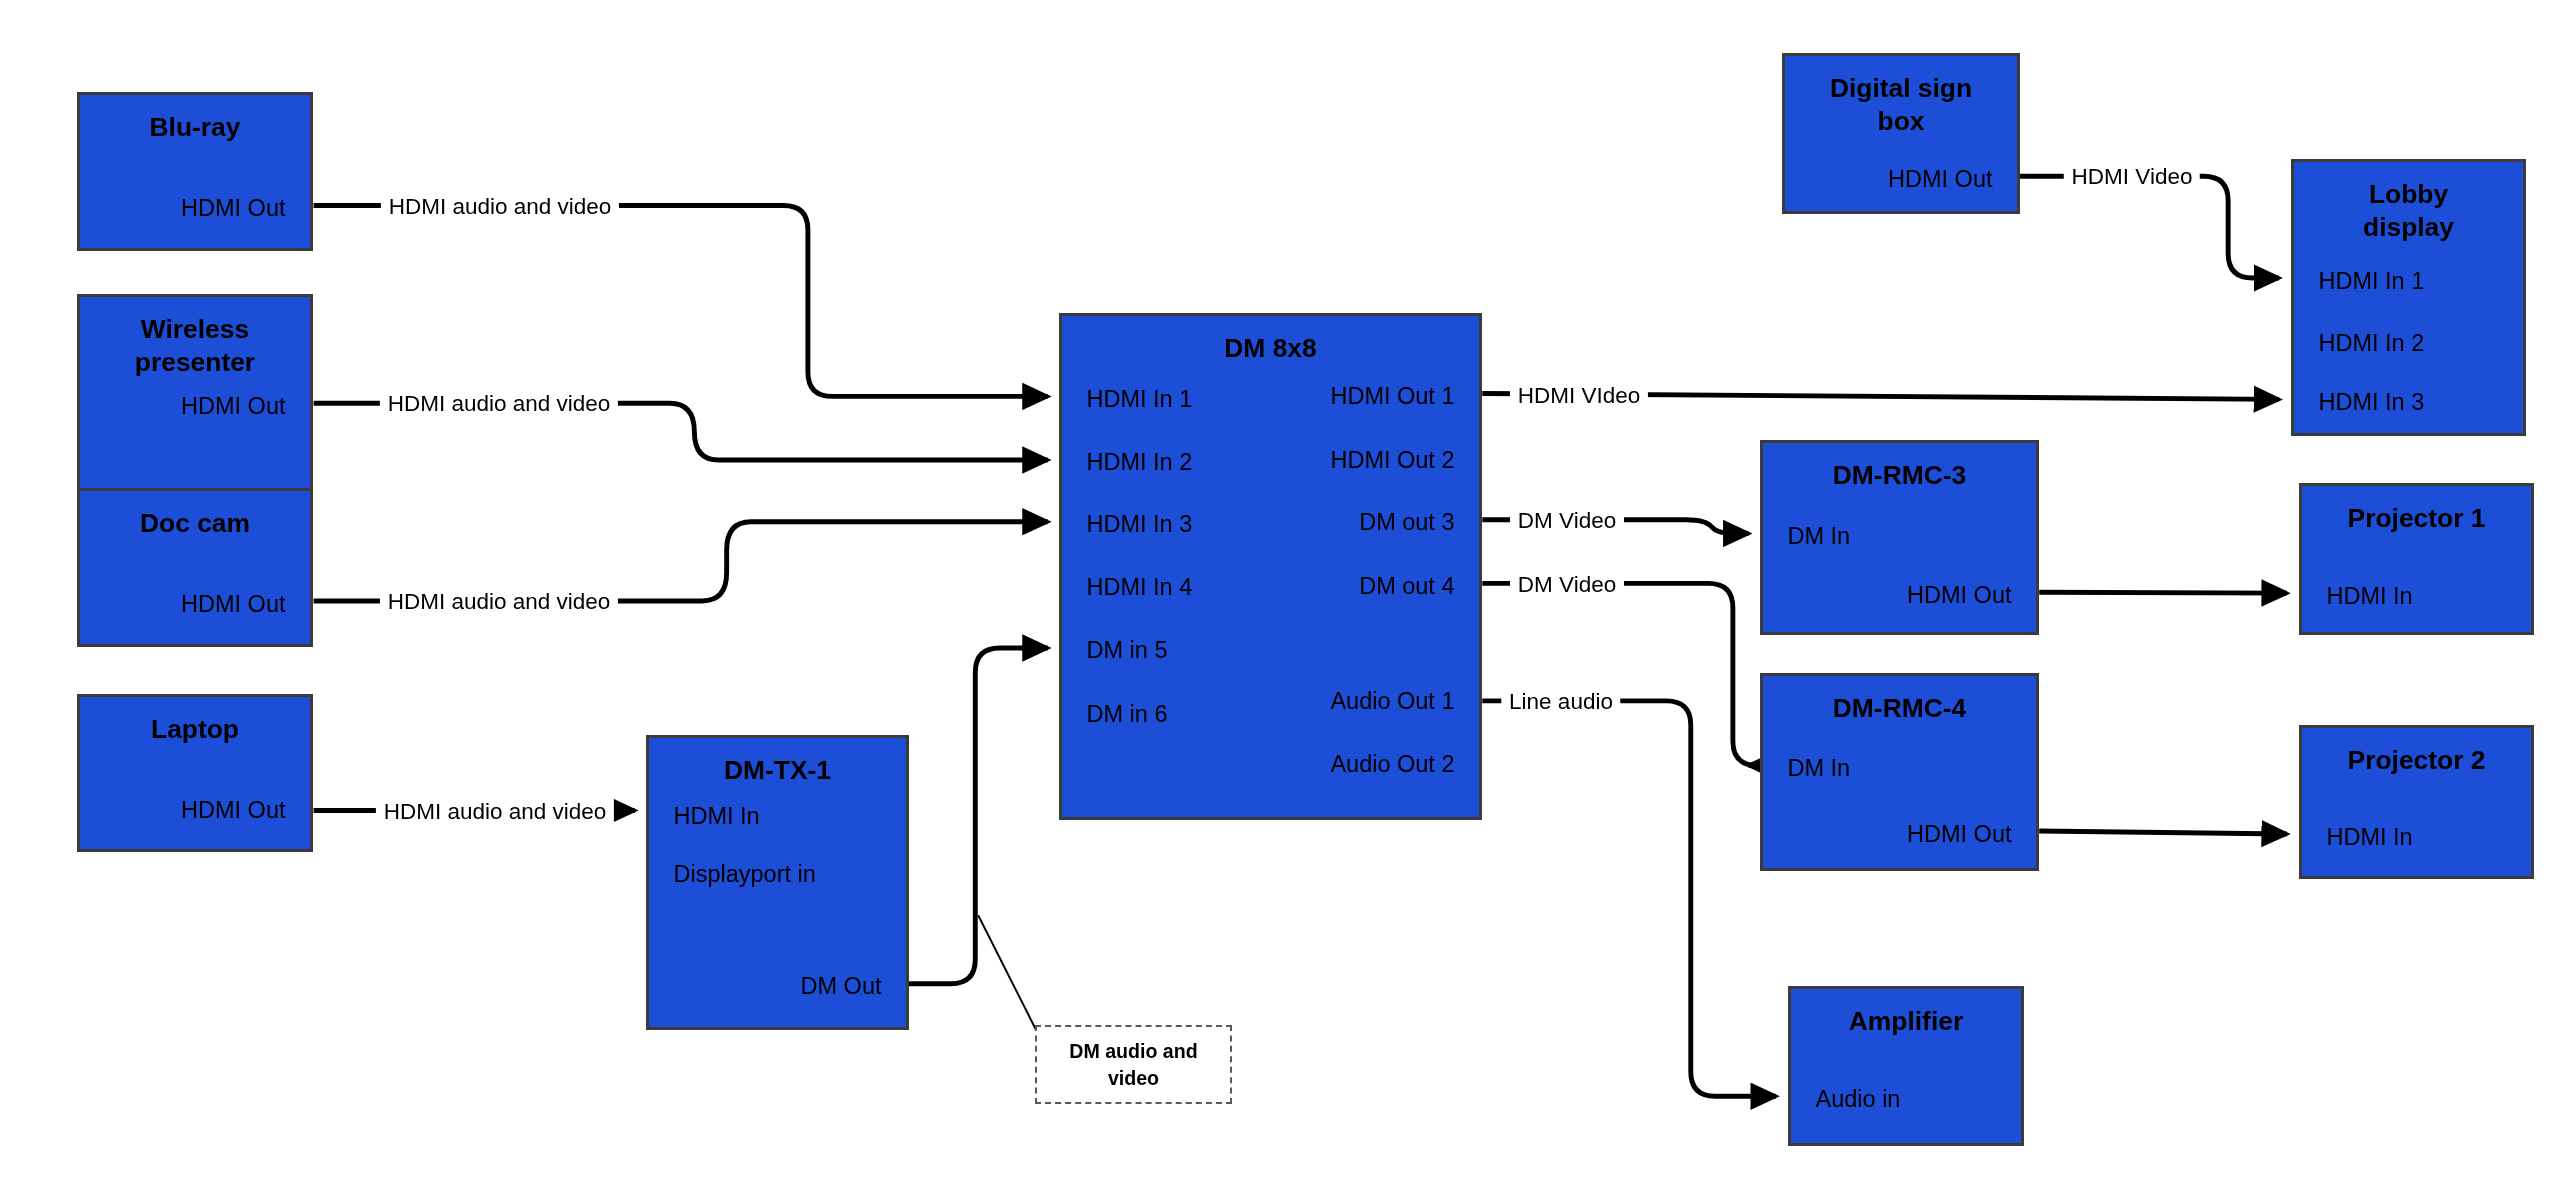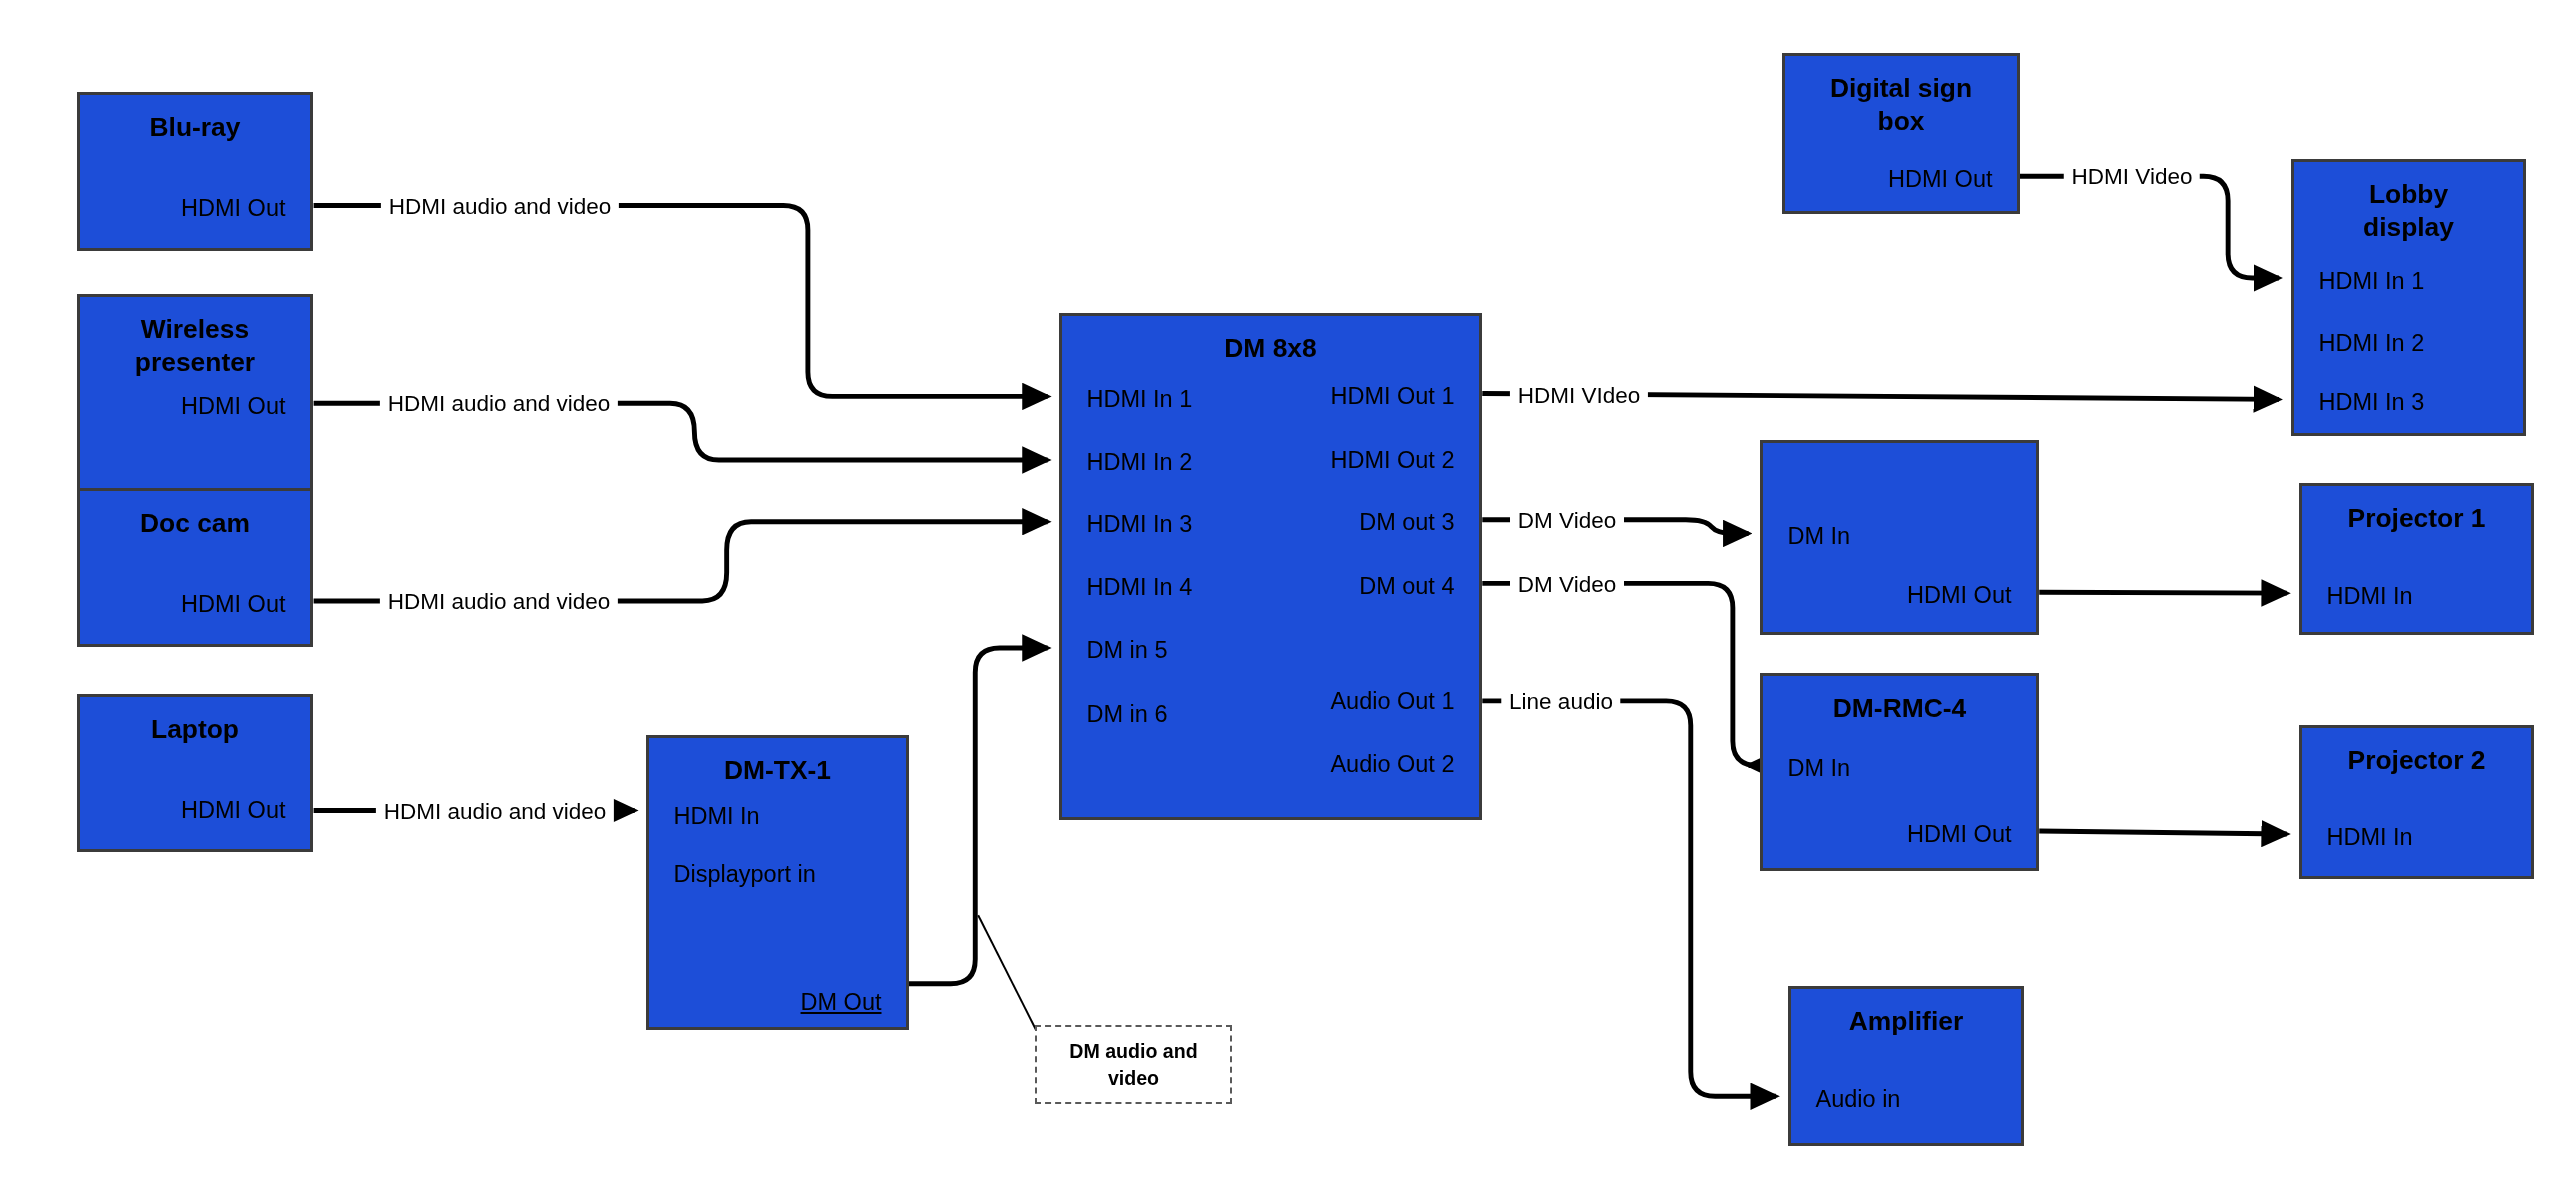--- a/index.html
+++ b/index.html
@@ -100,21 +100,21 @@
 
   <div class="box" style="left:77px;top:694px;width:236px;height:158px;">
     <div class="title">Laptop</div>
     <span class="port right" style="top:99px;">HDMI Out</span>
   </div>
 
   <div class="box" style="left:646px;top:735px;width:263px;height:295px;">
     <div class="title">DM-TX-1</div>
     <span class="port left" style="top:64px;">HDMI In</span>
     <span class="port left" style="top:122px;">Displayport in</span>
-    <span class="port right" style="top:250px;text-decoration:underline;">DM Out</span>
+    <span class="port right" style="top:234px;">DM Out</span>
   </div>
 
   <div class="box" style="left:1059px;top:313px;width:423px;height:507px;">
     <div class="title">DM 8x8</div>
     <span class="port left" style="top:69px;">HDMI In 1</span>
     <span class="port left" style="top:132px;">HDMI In 2</span>
     <span class="port left" style="top:194px;">HDMI In 3</span>
     <span class="port left" style="top:257px;">HDMI In 4</span>
     <span class="port left" style="top:320px;">DM in 5</span>
     <span class="port left" style="top:384px;">DM in 6</span>
@@ -132,20 +132,21 @@
   </div>
 
   <div class="box" style="left:2291px;top:159px;width:235px;height:277px;">
     <div class="title" style="width:117px;">Lobby display</div>
     <span class="port left" style="top:105px;">HDMI In 1</span>
     <span class="port left" style="top:167px;">HDMI In 2</span>
     <span class="port left" style="top:226px;">HDMI In 3</span>
   </div>
 
   <div class="box" style="left:1760px;top:440px;width:279px;height:195px;">
+    <div class="title">DM-RMC-3</div>
     <span class="port left" style="top:79px;">DM In</span>
     <span class="port right" style="top:138px;">HDMI Out</span>
   </div>
 
   <div class="box" style="left:2299px;top:483px;width:235px;height:152px;">
     <div class="title">Projector 1</div>
     <span class="port left" style="top:96px;">HDMI In</span>
   </div>
 
   <div class="box" style="left:1760px;top:673px;width:279px;height:198px;">

